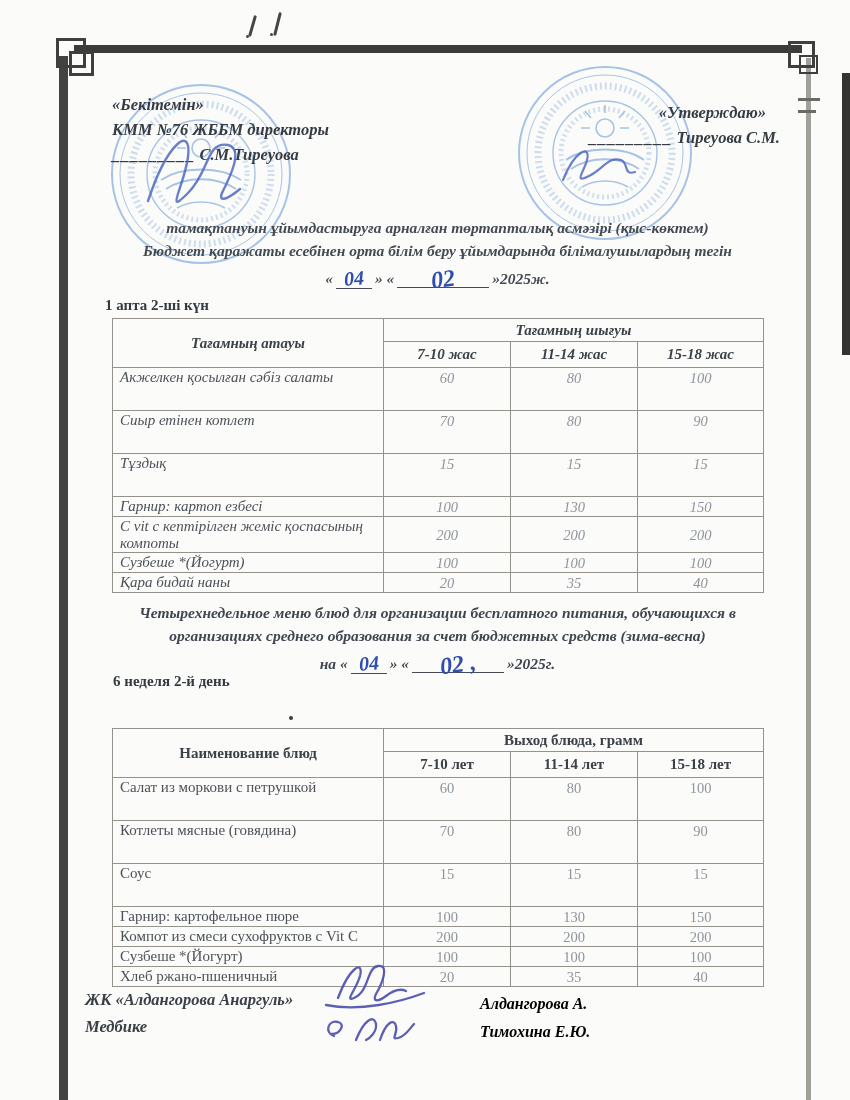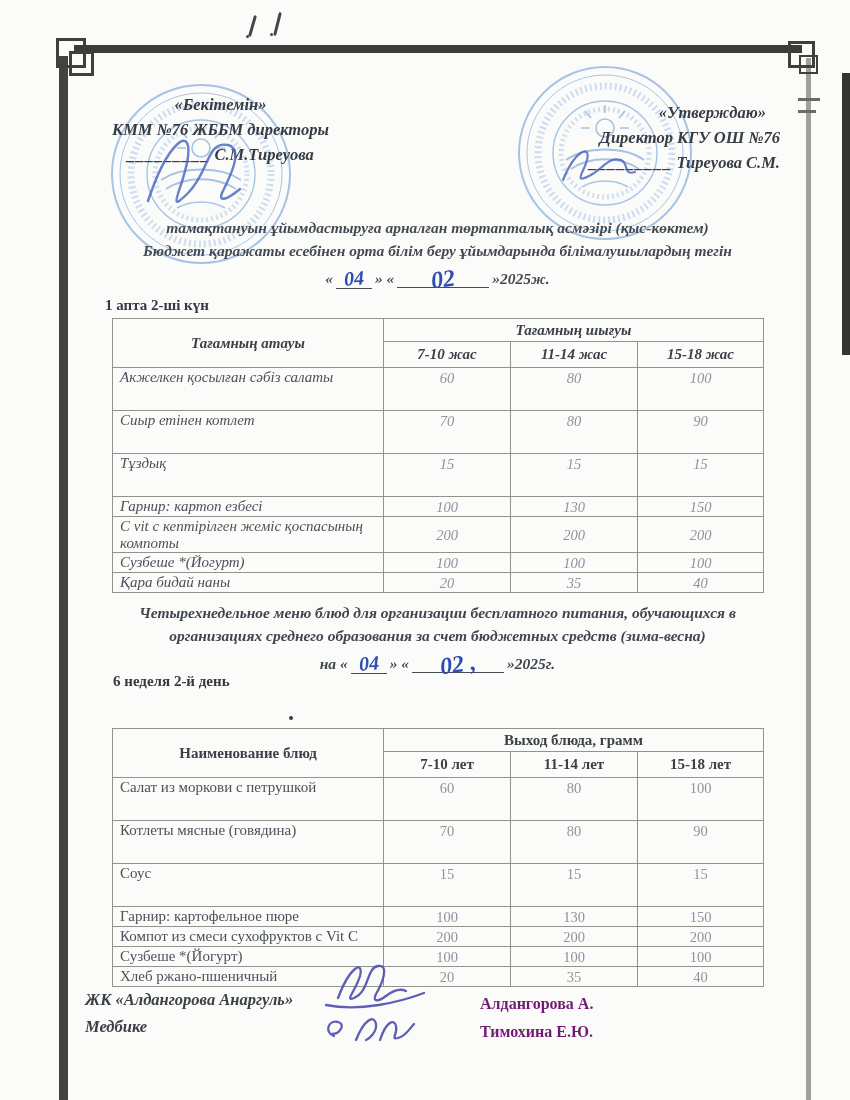--- a/index.html
+++ b/index.html
@@ -23,21 +23,21 @@
   .tick2{left:798px;top:110px;width:18px;height:3px;}
   .pencil{position:absolute;background:#464646;border-radius:2px;}
   .pm1{left:251px;top:15px;width:3px;height:22px;transform:rotate(16deg);}
   .pm2{left:276px;top:12px;width:3px;height:24px;transform:rotate(14deg);}
   .pd1{left:246px;top:35px;width:3px;height:3px;}
   .pd2{left:270px;top:33px;width:3px;height:3px;}
   
   .stamp{position:absolute;z-index:1;}
   
   .approve{position:absolute;z-index:2;font-weight:bold;font-style:italic;
-           font-size:16.5px;line-height:25px;color:#363c44;text-align:center;}
+           font-size:16.5px;line-height:25px;color:#363c44;}
   .approve-left{left:112px;top:92px;}
   .approve-right{left:520px;top:100px;width:260px;text-align:right;}
   .blank{letter-spacing:1px;}
   
   .doc-title{position:absolute;z-index:2;left:90px;width:695px;text-align:center;
              font-weight:bold;font-style:italic;font-size:15.5px;line-height:23px;color:#434a53;}
   .t-kk{top:216px;}
   .t-ru{top:601px;color:#3f4650;}
   .date-line{margin-top:3px;height:30px;}
   .u{display:inline-block;border-bottom:1.5px solid #474c52;text-align:center;margin:0 3px;height:22px;}
@@ -62,22 +62,22 @@
   .menu td.dish{font-size:15px;color:#4b5158;text-align:left;padding:1px 4px 0 7px;vertical-align:top;}
   .menu td.num{font-size:14.5px;color:#8d959c;text-align:center;vertical-align:top;padding-top:2px;}
   .menu tr.tall td{height:40px;}
   .menu tr.med td{height:33px;}
   .menu tr.short td{height:17px;}
   .tbl-kk{left:112px;top:318px;font-style:italic;}
   .tbl-ru{left:112px;top:728px;}
   
   .footer-org{position:absolute;z-index:2;left:85px;top:986px;font-weight:bold;font-style:italic;
               font-size:16.5px;line-height:27px;color:#3a4047;}
-  .footer-names{position:absolute;z-index:2;left:480px;top:990px;font-weight:600;
-                font-size:16px;line-height:28px;color:#701a75;}
+  .footer-names{position:absolute;z-index:2;left:480px;top:990px;font-style:italic;font-weight:600;
+                font-size:16px;line-height:28px;color:#000000;}
   .sig{position:absolute;z-index:3;}
 </style>
 </head>
 <body>
 
 <div class="page">
 
   <div class="bar-top"></div>
   <div class="bar-left"></div>
   <div class="bar-right-gray"></div>
@@ -138,21 +138,20 @@
     <div>«Бекітемін»</div>
     <div>КММ  №76 ЖББМ директоры</div>
     <div>
       <span class="blank">_________</span>
       <span>С.М.Тиреуова</span>
     </div>
   </div>
 
   <div class="approve approve-right">
     <div style="padding-right:14px;">«Утверждаю»</div>
-    <div>Директор КГУ ОШ №76</div>
     <div>
       <span class="blank">_________</span>
       <span>Тиреуова С.М.</span>
     </div>
   </div>
 
   <div class="doc-title t-kk">
     <div>тамақтануын ұйымдастыруға арналған төртапталық асмәзірі (қыс-көктем)</div>
     <div>Бюджет қаражаты есебінен орта білім беру ұйымдарында білімалушылардың тегін</div>
     <div class="date-line">

